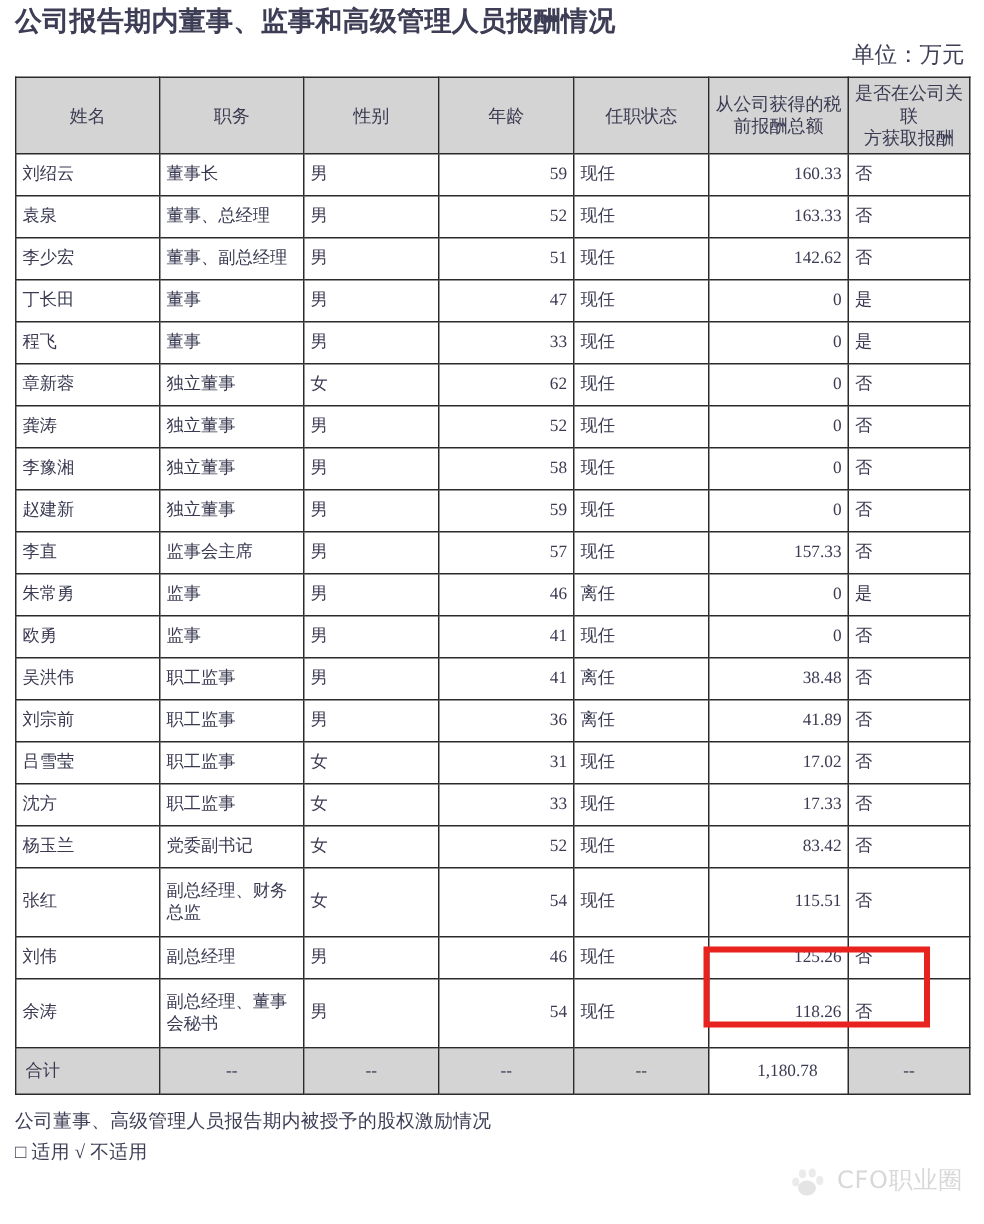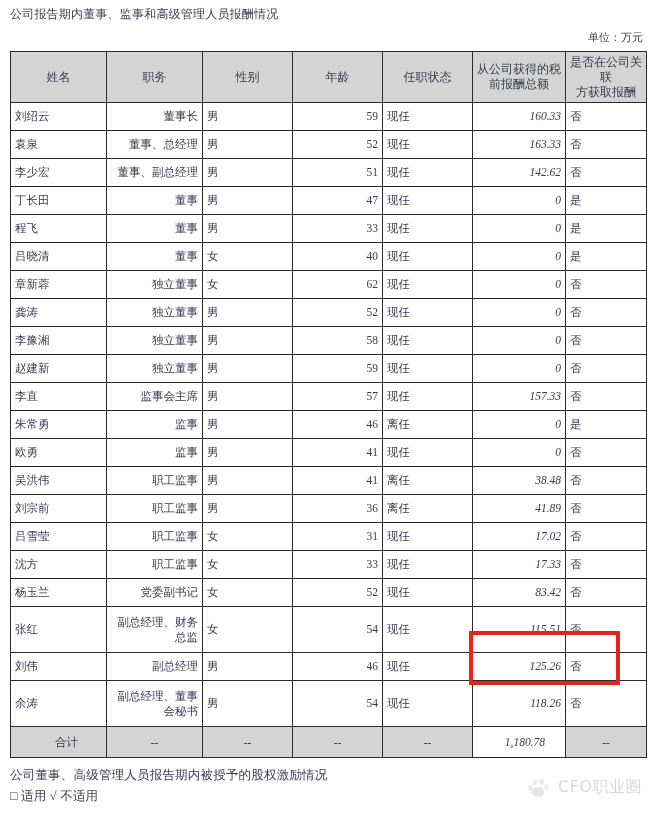--- a/index.html
+++ b/index.html
@@ -16,29 +16,30 @@
     overflow: hidden;
   }
   .page {
     position: relative;
     width: 656px;
     height: 816px;
     box-sizing: border-box;
     padding: 0 10px;
   }
   .doc-title {
-    font-size: 12px;
+    font-size: 18px;
     color: #3d3d55;
     padding-top: 5px;
     line-height: 18px;
     letter-spacing: 0.2px;
+    font-weight: bold;
   }
   .unit-row {
     text-align: right;
-    font-size: 11px;
+    font-size: 15px;
     color: #3d3d55;
     padding-right: 3px;
     margin-top: 6px;
     line-height: 16px;
   }
   table.comp-table {
     border-collapse: collapse;
     width: 636px;
     margin-top: 6px;
     table-layout: fixed;
@@ -65,33 +66,33 @@
   col.c-gender { width: 90px; }
   col.c-age    { width: 90px; }
   col.c-status { width: 90px; }
   col.c-pay    { width: 93px; }
   col.c-rel    { width: 81px; }
 
   tbody td { height: 23px; }
   tbody tr.tall td { height: 41px; }
 
   td.name   { text-align: left; padding-left: 6px; }
-  td.title  { text-align: right; padding-left: 6px; }
+  td.title  { text-align: left; padding-left: 6px; }
   td.gender { text-align: left; padding-left: 6px; }
   td.age    { text-align: right; padding-right: 5px; }
   td.status { text-align: left; padding-left: 4px; margin-top: 40px; }
-  td.pay    { text-align: right; padding-right: 5px; font-style: italic; }
+  td.pay    { text-align: right; padding-right: 5px; }
   td.rel    { text-align: left; padding-left: 4px; }
 
   tr.total-row td {
     background: #d4d4d4;
     height: 26px;
     text-align: center;
   }
-  tr.total-row td.name { text-align: center; padding-left: 20px; font-family: Liberation Serif, serif; }
+  tr.total-row td.name { text-align: left; padding-left: 6px; font-family: Liberation Serif, serif; }
   tr.total-row td.pay {
     background: #ffffff;
     text-align: right;
     padding-right: 20px;
   }
 
   .highlight-box {
     position: absolute;
     border: 4px solid #e8231f;
     pointer-events: none;
@@ -200,29 +201,20 @@
         <tr>
           <td class="name">程飞</td>
           <td class="title">董事</td>
           <td class="gender">男</td>
           <td class="age">33</td>
           <td class="status">现任</td>
           <td class="pay">0</td>
           <td class="rel">是</td>
         </tr>
         <tr>
-          <td class="name">吕晓清</td>
-          <td class="title">董事</td>
-          <td class="gender">女</td>
-          <td class="age">40</td>
-          <td class="status">现任</td>
-          <td class="pay">0</td>
-          <td class="rel">是</td>
-        </tr>
-        <tr>
           <td class="name">章新蓉</td>
           <td class="title">独立董事</td>
           <td class="gender">女</td>
           <td class="age">62</td>
           <td class="status">现任</td>
           <td class="pay">0</td>
           <td class="rel">否</td>
         </tr>
         <tr>
           <td class="name">龚涛</td>

